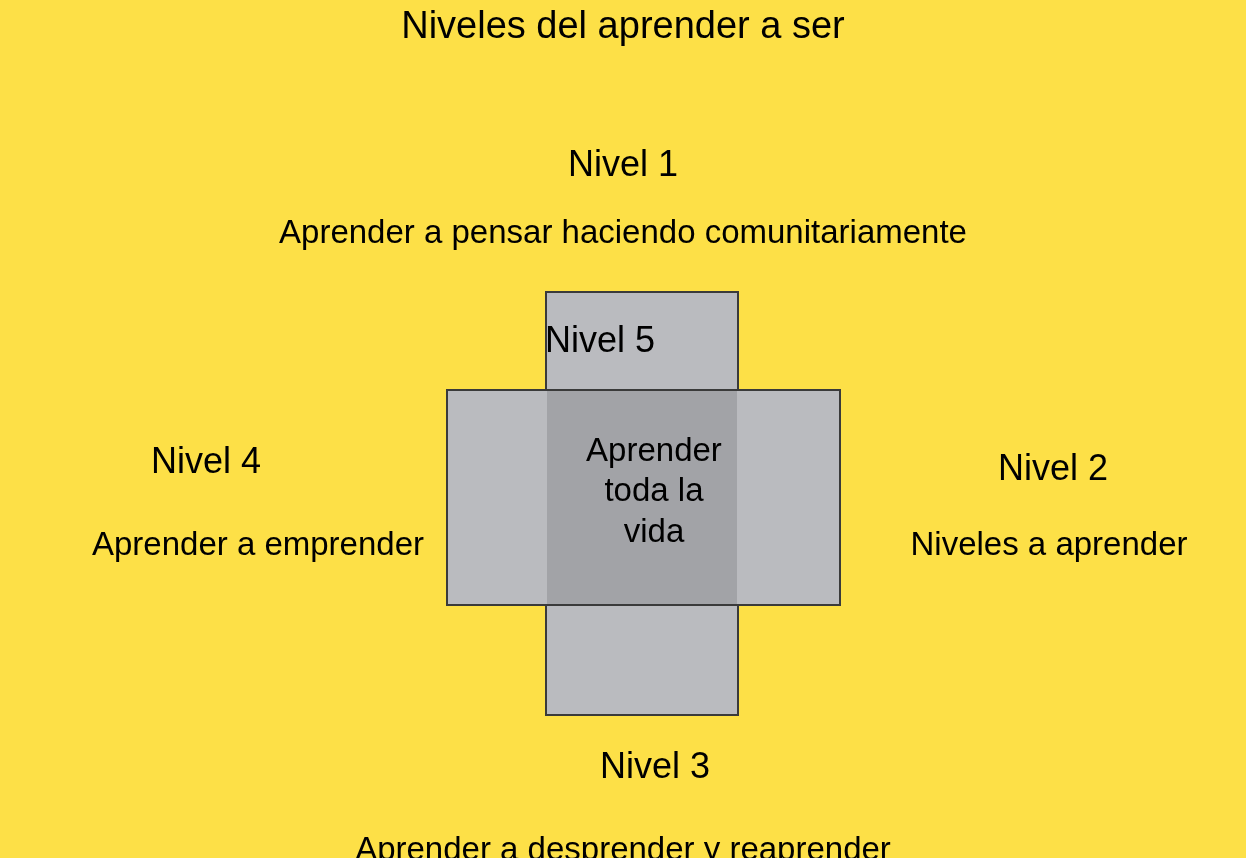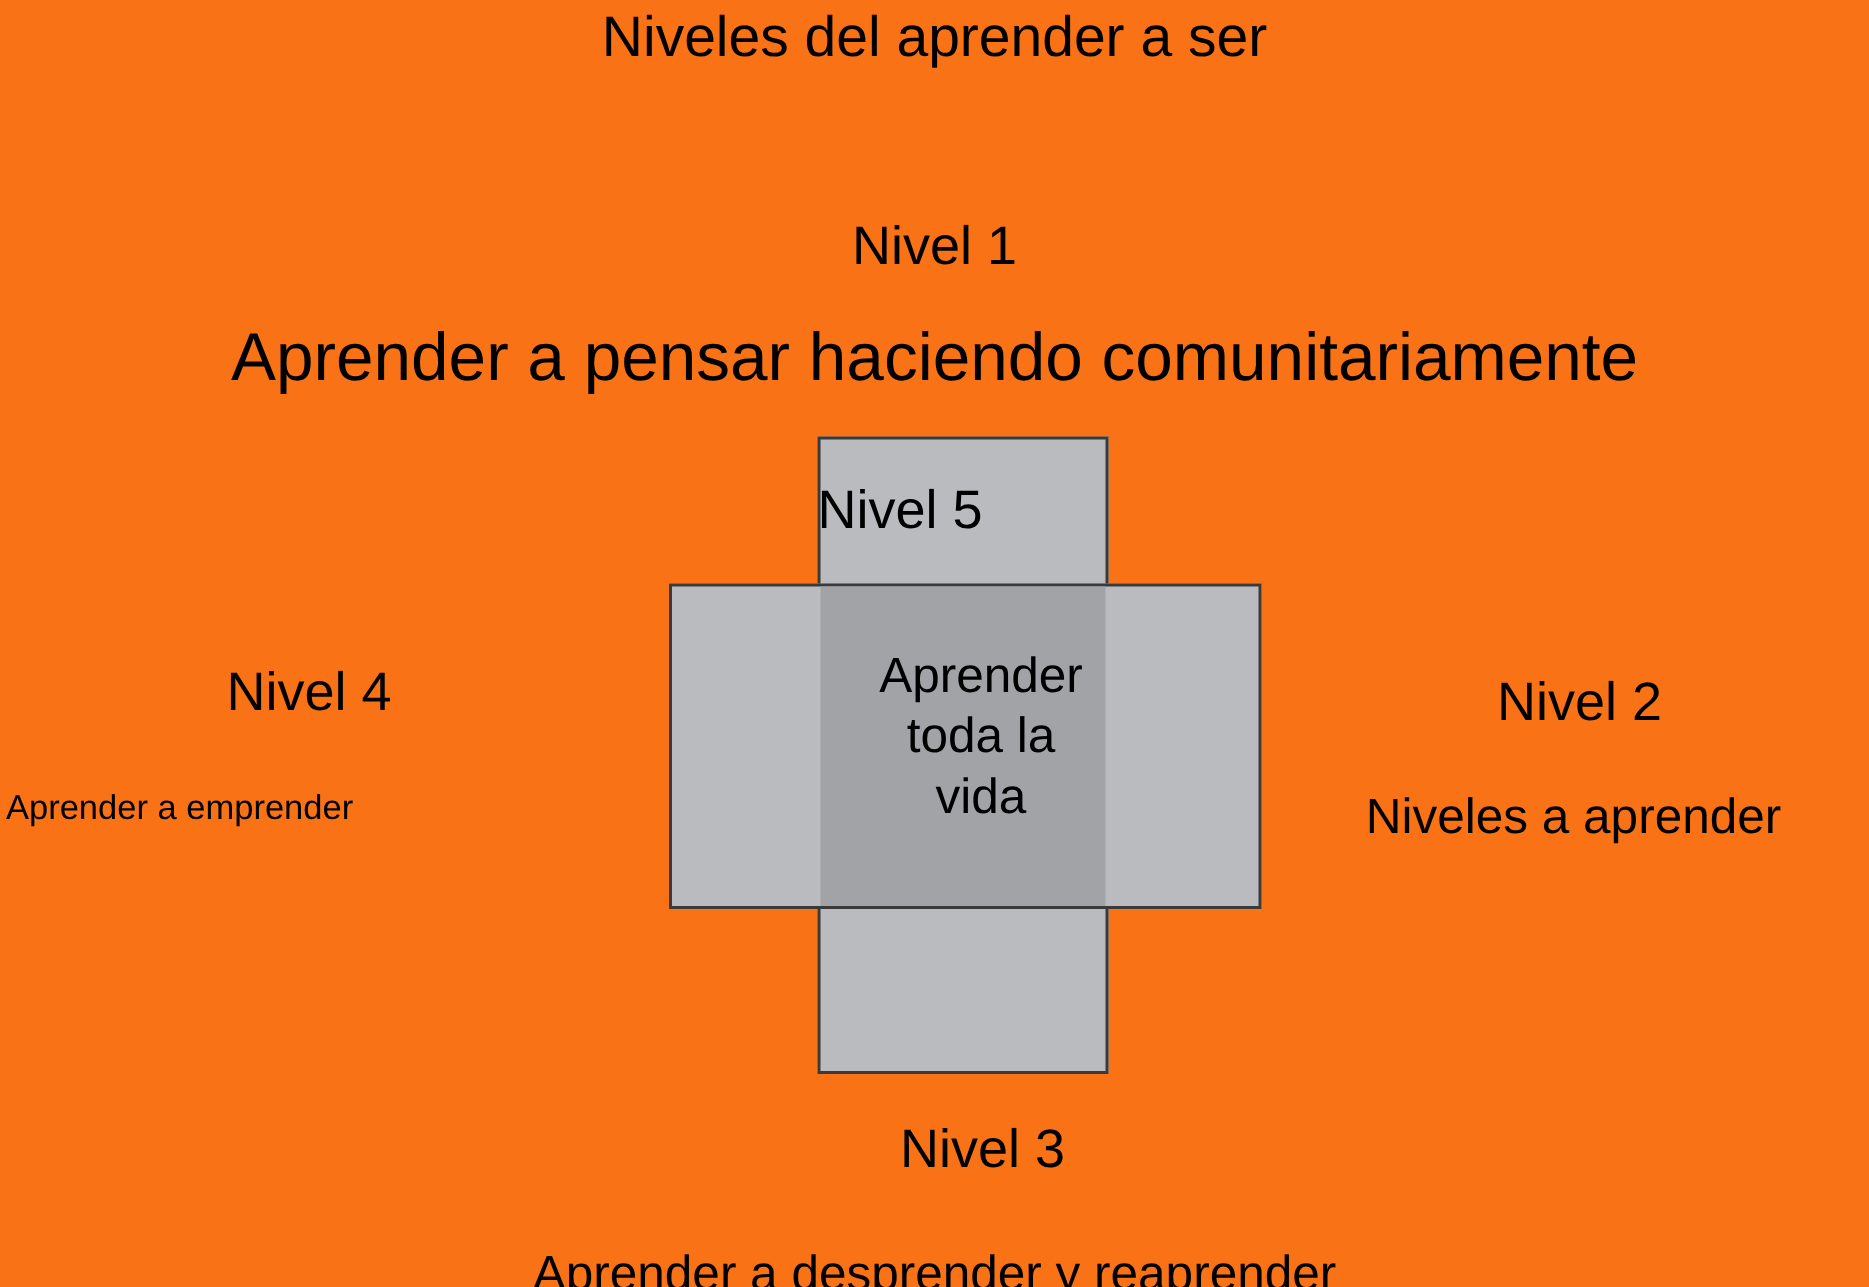--- a/index.html
+++ b/index.html
@@ -8,21 +8,21 @@
     background: #ffffff;
   }
   body {
     font-family: "Liberation Sans", sans-serif;
     color: #000000;
   }
   #canvas {
     position: relative;
     width: 1246px;
     height: 858px;
-    background: #f97316;
+    background: #fde047;
     overflow: hidden;
   }
 
   .txt {
     position: absolute;
     white-space: nowrap;
     color: #000000;
     line-height: 1;
   }
 
@@ -41,21 +41,21 @@
     top: 146px;
     width: 1246px;
     text-align: center;
     font-size: 36px;
   }
   #n1-desc {
     left: 0;
     top: 215px;
     width: 1246px;
     text-align: center;
-    font-size: 45px;
+    font-size: 33px;
   }
 
   
   #n3-label {
     left: 0;
     top: 748px;
     width: 1246px;
     text-align: center;
     font-size: 36px;
     margin-left: 32px;
@@ -73,22 +73,22 @@
     left: 0;
     top: 443px;
     width: 412px;
     text-align: center;
     font-size: 36px;
   }
   #n4-desc {
     left: 4px;
     top: 527px;
     width: 420px;
-    text-align: left;
-    font-size: 23px;
+    text-align: right;
+    font-size: 33px;
   }
 
   
   #n2-label {
     left: 860px;
     top: 450px;
     width: 386px;
     text-align: center;
     font-size: 36px;
   }

